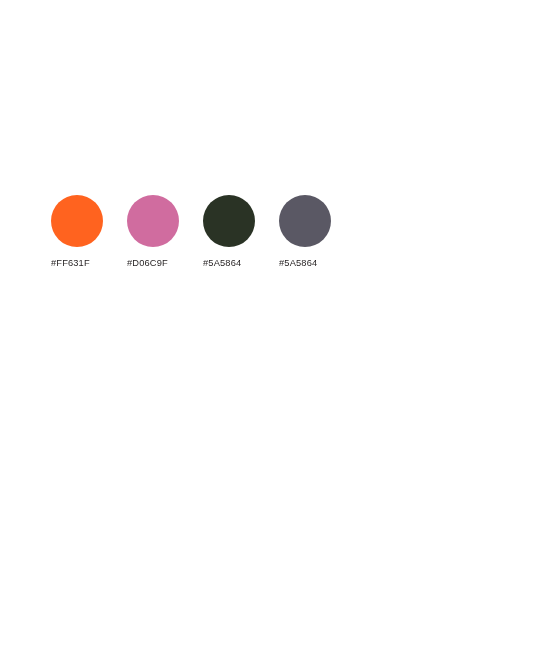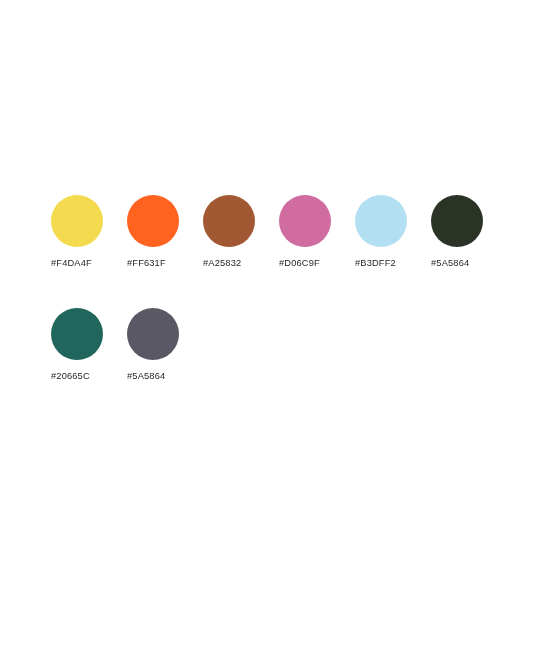--- a/index.html
+++ b/index.html
@@ -55,45 +55,29 @@
     white-space: nowrap;
     font-family: "Liberation Sans", sans-serif;
   }
 </style>
 </head>
 <body>
 
 <div id="palette-sheet">
   <div class="swatch-grid">
       <div class="swatch-cell">
-        <span class="swatch-dot" style="background: rgb(244, 218, 79);"></span>
-        <span class="swatch-label">#F4DA4F</span>
-      </div>
-      <div class="swatch-cell">
         <span class="swatch-dot" style="background: rgb(255, 99, 31);"></span>
         <span class="swatch-label">#FF631F</span>
-      </div>
-      <div class="swatch-cell">
-        <span class="swatch-dot" style="background: rgb(162, 88, 50);"></span>
-        <span class="swatch-label">#A25832</span>
       </div>
       <div class="swatch-cell">
         <span class="swatch-dot" style="background: rgb(208, 108, 159);"></span>
         <span class="swatch-label">#D06C9F</span>
       </div>
       <div class="swatch-cell">
-        <span class="swatch-dot" style="background: rgb(179, 223, 242);"></span>
-        <span class="swatch-label">#B3DFF2</span>
-      </div>
-      <div class="swatch-cell">
         <span class="swatch-dot" style="background: rgb(42, 51, 37);"></span>
         <span class="swatch-label">#5A5864</span>
-      </div>
-      <div class="swatch-cell">
-        <span class="swatch-dot" style="background: rgb(32, 102, 92);"></span>
-        <span class="swatch-label">#20665C</span>
       </div>
       <div class="swatch-cell">
         <span class="swatch-dot" style="background: rgb(90, 88, 100);"></span>
         <span class="swatch-label">#5A5864</span>
       </div>
     </div>
 </div>
 
 </body></html>

